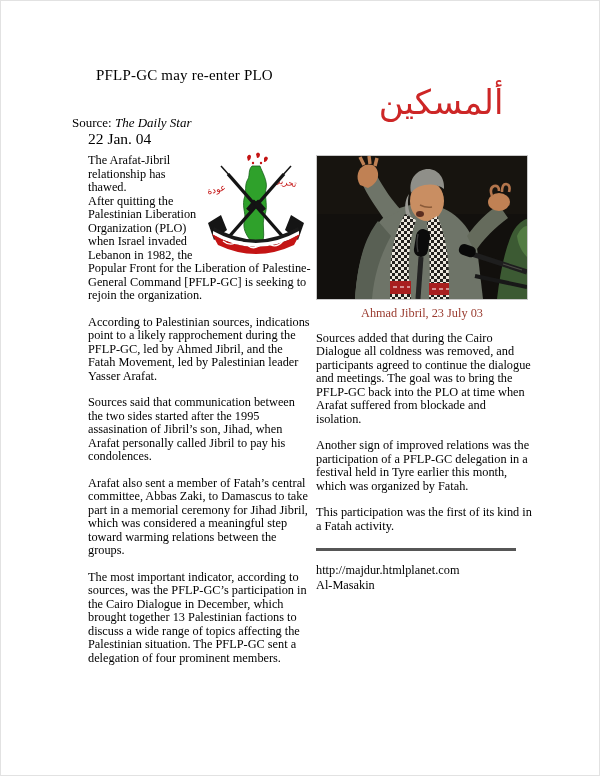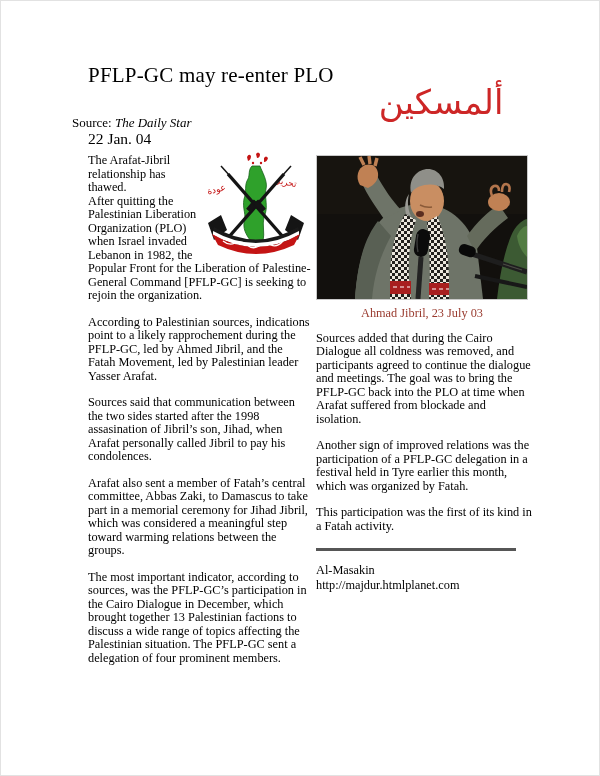--- a/index.html
+++ b/index.html
@@ -6,21 +6,21 @@
   .page{
     position:relative;
     width:600px;height:776px;
     background:#ffffff;
     font-family:"Liberation Serif","DejaVu Serif",serif;
     color:#000;
     overflow:hidden;
     box-shadow:inset 0 0 0 1px #e2e2e2;
   }
   .title-block{position:absolute;left:88px;top:66px;}
-  .page-title{font-size:21px;line-height:19px;letter-spacing:.2px;}
+  .page-title{font-size:15px;line-height:19px;letter-spacing:.2px;margin-left:8px;}
   .page-date{font-size:15.5px;line-height:19px;margin-top:44px;}
   .source-line{position:absolute;left:72px;top:115px;font-size:13px;}
   .source-name{font-style:italic;}
   .masthead{position:absolute;left:366px;top:82px;width:150px;
     font-family:"DejaVu Sans",sans-serif;
     font-size:34px;font-weight:normal;line-height:40px;text-align:center;direction:rtl;}
   .col{position:absolute;top:154px;font-size:12.3px;line-height:13.5px;}
   .col-left{left:88px;width:224px;}
   .col-right{left:316px;top:155px;width:218px;}
   .para{margin:0 0 13px 0;}
@@ -84,21 +84,21 @@
           <path d="M7,79 Q50,103 93,79 L93,83 Q50,107 7,83 Z" fill="#ffffff"></path>
           <path d="M6,82 Q50,108 94,82 L88,93 Q50,111 12,93 Z" fill="#c41414"></path>
           <path d="M17,89 q6,5 12,2 t12,2 t12,1 t12,-1 t12,-4" stroke="#ffffff" stroke-width="1.3" fill="none"></path>
         </g>
       </svg>
       <span>The Arafat-Jibril relationship has thawed.</span><br>
       <span>After quitting the Palestinian Liberation Organization (PLO) when Israel invaded Lebanon in 1982, the Popular Front for the Liberation of Palestine-General Command [PFLP-GC] is seeking to rejoin the organization.</span>
     </div>
 
     <p class="para">According to Palestinian sources, indications point to a likely rapprochement during the PFLP-GC, led by Ahmed Jibril, and the Fatah Movement, led by Palestinian leader Yasser Arafat.</p>
-    <p class="para">Sources said that communication between the two sides started after the 1998 assasination of Jibril’s son, Jihad, when Arafat personally called Jibril to pay his condolences.</p>
+    <p class="para">Sources said that communication between the two sides started after the 1995 assasination of Jibril’s son, Jihad, when Arafat personally called Jibril to pay his condolences.</p>
     <p class="para">Arafat also sent a member of Fatah’s central committee, Abbas Zaki, to Damascus to take part in a memorial ceremony for Jihad Jibril, which was considered a meaningful step toward warming relations between the groups.</p>
     <p class="para">The most important indicator, according to sources, was the PFLP-GC’s participation in the Cairo Dialogue in December, which brought together 13 Palestinian factions to discuss a wide range of topics affecting the Palestinian situation. The PFLP-GC sent a delegation of four prominent members.</p>
   </div>
 
   <div class="col col-right">
 
     <div class="photo-frame">
       <svg viewBox="0 0 210 143" aria-hidden="true">
         <defs>
           <pattern id="kef" width="6" height="6" patternUnits="userSpaceOnUse">
@@ -160,17 +160,17 @@
     </div>
 
     <div class="photo-caption" style="color: rgb(153, 58, 46);">Ahmad Jibril, 23 July 03</div>
 
     <p class="para">Sources added that during the Cairo Dialogue all coldness was removed, and participants agreed to continue the dialogue and meetings. The goal was to bring the PFLP-GC back into the PLO at time when Arafat suffered from blockade and isolation.</p>
     <p class="para">Another sign of improved relations was the participation of a PFLP-GC delegation in a festival held in Tyre earlier this month, which was organized by Fatah.</p>
     <p class="para">This participation was the first of its kind in a Fatah activity.</p>
 
     <div class="divider"></div>
 
+    <div class="footer-line">http://majdur.htmlplanet.com</div>
     <div class="footer-line">Al-Masakin</div>
-    <div class="footer-line">http://majdur.htmlplanet.com</div>
   </div>
 
 </div>
 
 </body></html>

